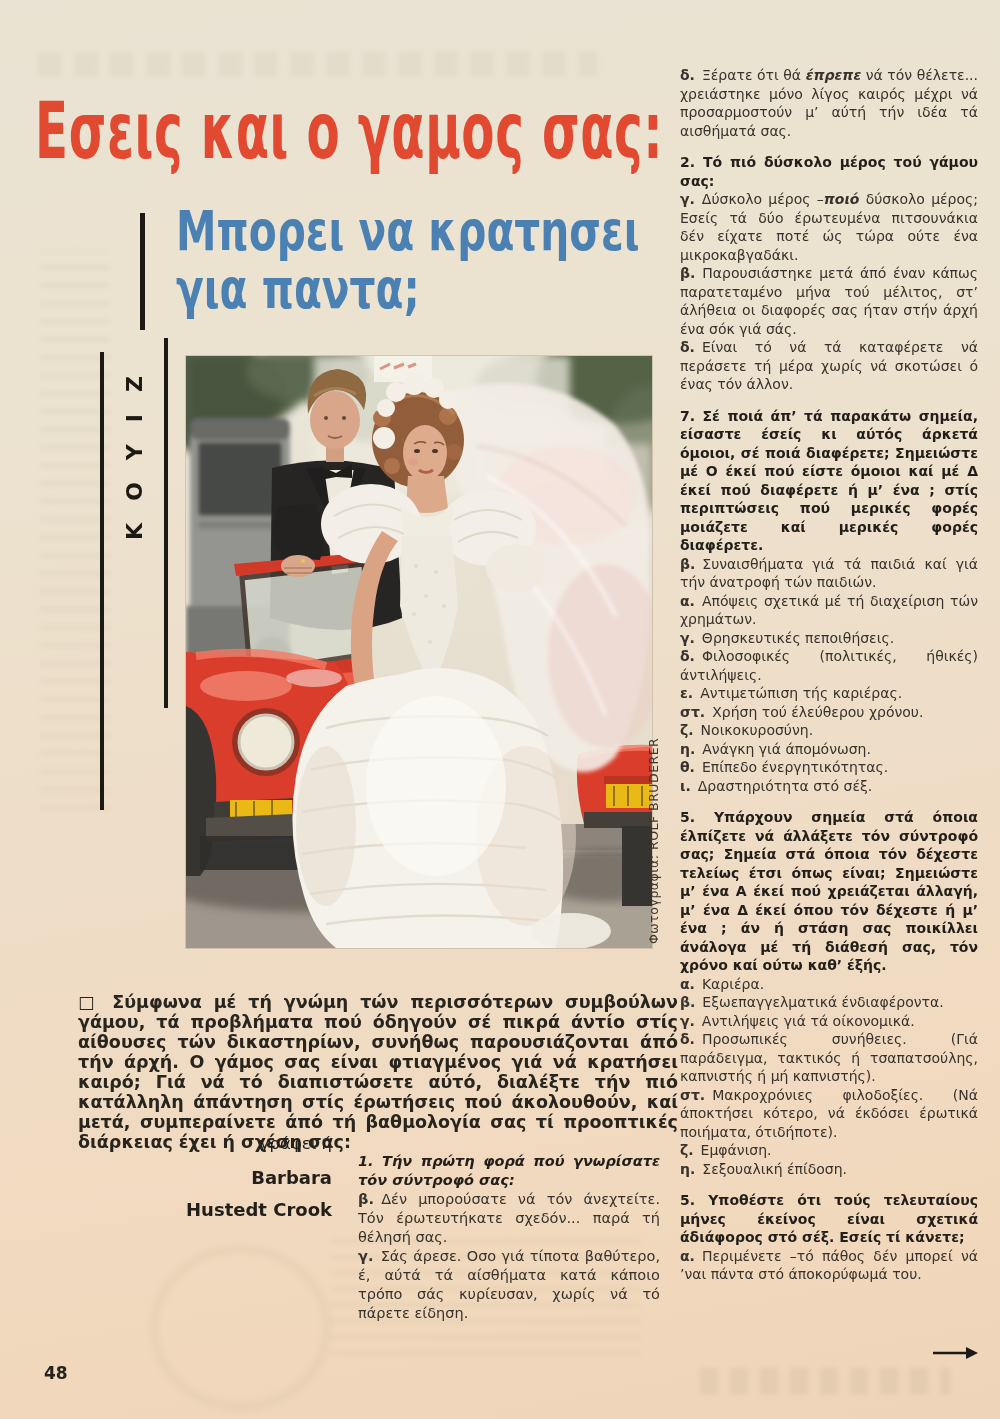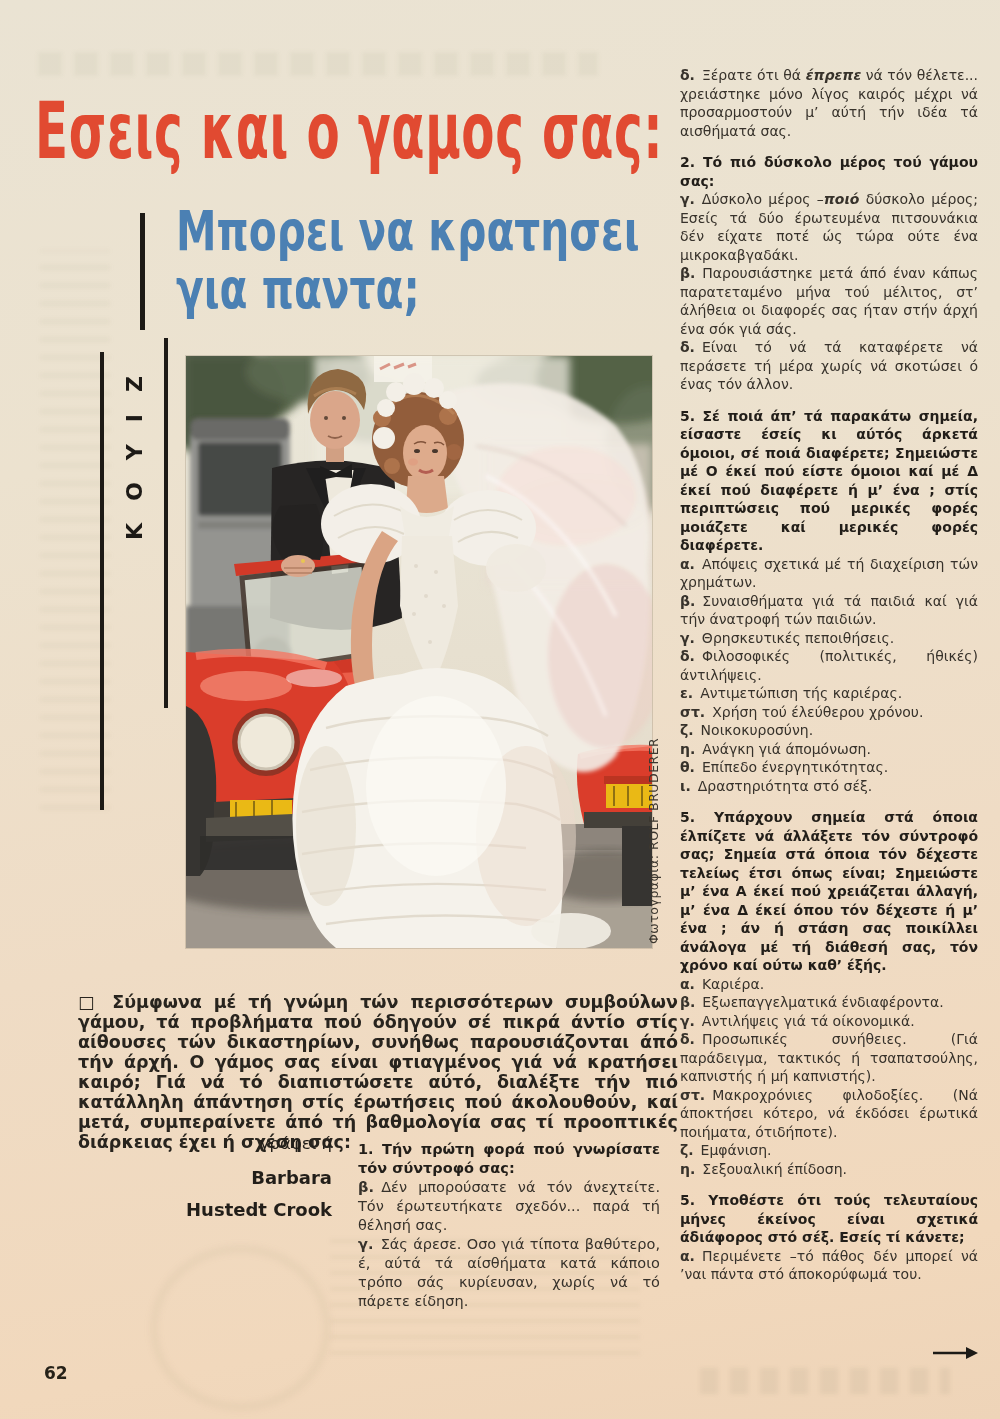--- a/index.html
+++ b/index.html
@@ -34,21 +34,21 @@
     font-weight:bold;text-align:justify;color:#28241e;}
 
   .byline{position:absolute;left:138px;top:1134px;width:194px;text-align:right;color:#221e19;}
   .byline .pre{font-size:16.5px;margin-bottom:14px;}
   .byline .nm{font-size:18px;font-weight:bold;margin-bottom:11px;}
 
   .col{position:absolute;text-align:justify;}
   .col-mid{left:358px;top:1136px;width:302px;font-size:14.5px;line-height:19px;}
   .col-right{left:680px;top:66px;width:298px;font-size:14px;line-height:18.5px;height:1300px;overflow:hidden;}
   .qheader{font-weight:bold;color:#221e19;margin:13px 0 0;}
-  .col .qheader:first-child{margin-top:4px;}
+  .col .qheader:first-child{margin-top:16px;font-style:italic;}
   .qlabel{font-weight:bold;}
   .bi{font-style:italic;font-weight:bold;}
 
   .page-number{position:absolute;left:44px;top:1363px;font-size:17px;font-weight:bold;color:#262219;}
   .arrow{position:absolute;left:933px;top:1345px;}
 </style>
 </head>
 <body>
 
 <div class="page">
@@ -264,23 +264,23 @@
       <div class="qheader">1.  Τήν πρώτη φορά πού γνωρίσατε τόν σύντροφό σας:</div>
       <div class="qitem"><span class="qlabel">β.</span> Δέν μπορούσατε νά τόν άνεχτείτε. Τόν έρωτευτήκατε σχεδόν... παρά τή θέλησή σας.</div>
       <div class="qitem"><span class="qlabel">γ.</span> Σάς άρεσε. Οσο γιά τίποτα βαθύτερο, έ, αύτά τά αίσθήματα κατά κάποιο τρόπο σάς κυρίευσαν, χωρίς νά τό πάρετε είδηση.</div>
     </div>
   <div class="col col-right">
       <div class="qitem"><span class="qlabel">δ.</span> Ξέρατε ότι θά <span class="bi">έπρεπε</span> νά τόν θέλετε... χρειάστηκε μόνο λίγος καιρός μέχρι νά προσαρμοστούν μ’ αύτή τήν ιδέα τά αισθήματά σας.</div>
       <div class="qheader">2.  Τό πιό δύσκολο μέρος τού γάμου σας:</div>
       <div class="qitem"><span class="qlabel">γ.</span> Δύσκολο μέρος –<span class="bi">ποιό</span> δύσκολο μέρος; Εσείς τά δύο έρωτευμένα πιτσουνάκια δέν είχατε ποτέ ώς τώρα ούτε ένα μικροκαβγαδάκι.</div>
       <div class="qitem"><span class="qlabel">β.</span> Παρουσιάστηκε μετά άπό έναν κάπως παρατεταμένο μήνα τού μέλιτος, στ’ άλήθεια οι διαφορές σας ήταν στήν άρχή ένα σόκ γιά σάς.</div>
       <div class="qitem"><span class="qlabel">δ.</span> Είναι τό νά τά καταφέρετε νά περάσετε τή μέρα χωρίς νά σκοτώσει ό ένας τόν άλλον.</div>
-      <div class="qheader">5.  Σέ ποιά άπ’ τά παρακάτω σημεία, είσαστε έσείς κι αύτός άρκετά όμοιοι, σέ ποιά διαφέρετε; Σημειώστε μέ Ο έκεί πού είστε όμοιοι καί μέ Δ έκεί πού διαφέρετε ή μ’ ένα ; στίς περιπτώσεις πού μερικές φορές μοιάζετε καί μερικές φορές διαφέρετε.</div>
+      <div class="qheader">7.  Σέ ποιά άπ’ τά παρακάτω σημεία, είσαστε έσείς κι αύτός άρκετά όμοιοι, σέ ποιά διαφέρετε; Σημειώστε μέ Ο έκεί πού είστε όμοιοι καί μέ Δ έκεί πού διαφέρετε ή μ’ ένα ; στίς περιπτώσεις πού μερικές φορές μοιάζετε καί μερικές φορές διαφέρετε.</div>
+      <div class="qitem"><span class="qlabel">β.</span> Συναισθήματα γιά τά παιδιά καί γιά τήν άνατροφή τών παιδιών.</div>
       <div class="qitem"><span class="qlabel">α.</span> Απόψεις σχετικά μέ τή διαχείριση τών χρημάτων.</div>
-      <div class="qitem"><span class="qlabel">β.</span> Συναισθήματα γιά τά παιδιά καί γιά τήν άνατροφή τών παιδιών.</div>
       <div class="qitem"><span class="qlabel">γ.</span> Θρησκευτικές πεποιθήσεις.</div>
       <div class="qitem"><span class="qlabel">δ.</span> Φιλοσοφικές (πολιτικές, ήθικές) άντιλήψεις.</div>
       <div class="qitem"><span class="qlabel">ε.</span> Αντιμετώπιση τής καριέρας.</div>
       <div class="qitem"><span class="qlabel">στ.</span> Χρήση τού έλεύθερου χρόνου.</div>
       <div class="qitem"><span class="qlabel">ζ.</span> Νοικοκυροσύνη.</div>
       <div class="qitem"><span class="qlabel">η.</span> Ανάγκη γιά άπομόνωση.</div>
       <div class="qitem"><span class="qlabel">θ.</span> Επίπεδο ένεργητικότητας.</div>
       <div class="qitem"><span class="qlabel">ι.</span> Δραστηριότητα στό σέξ.</div>
       <div class="qheader">5.  Υπάρχουν σημεία στά όποια έλπίζετε νά άλλάξετε τόν σύντροφό σας; Σημεία στά όποια τόν δέχεστε τελείως έτσι όπως είναι; Σημειώστε μ’ ένα Α έκεί πού χρειάζεται άλλαγή, μ’ ένα Δ έκεί όπου τόν δέχεστε ή μ’ ένα ; άν ή στάση σας ποικίλλει άνάλογα μέ τή διάθεσή σας, τόν χρόνο καί ούτω καθ’ έξής.</div>
       <div class="qitem"><span class="qlabel">α.</span> Καριέρα.</div>
@@ -294,15 +294,15 @@
       <div class="qitem"><span class="qlabel">α.</span> Περιμένετε –τό πάθος δέν μπορεί νά ’ναι πάντα στό άποκορύφωμά του.</div>
     </div>
 
   <div class="arrow">
     <svg width="46" height="14" viewBox="0 0 46 14">
       <path d="M0,7 H35" stroke="#1c1a16" stroke-width="2.6"></path>
       <path d="M33,1 L45,7 L33,13 Z" fill="#1c1a16"></path>
     </svg>
   </div>
 
-  <div class="page-number">62</div>
+  <div class="page-number">48</div>
 
 </div>
 
 </body></html>

